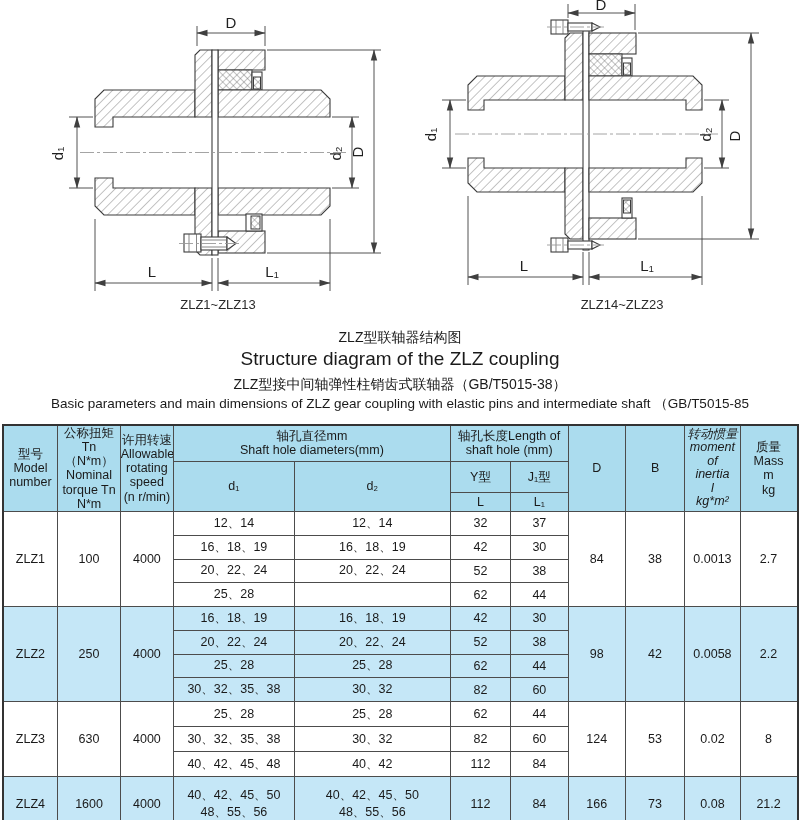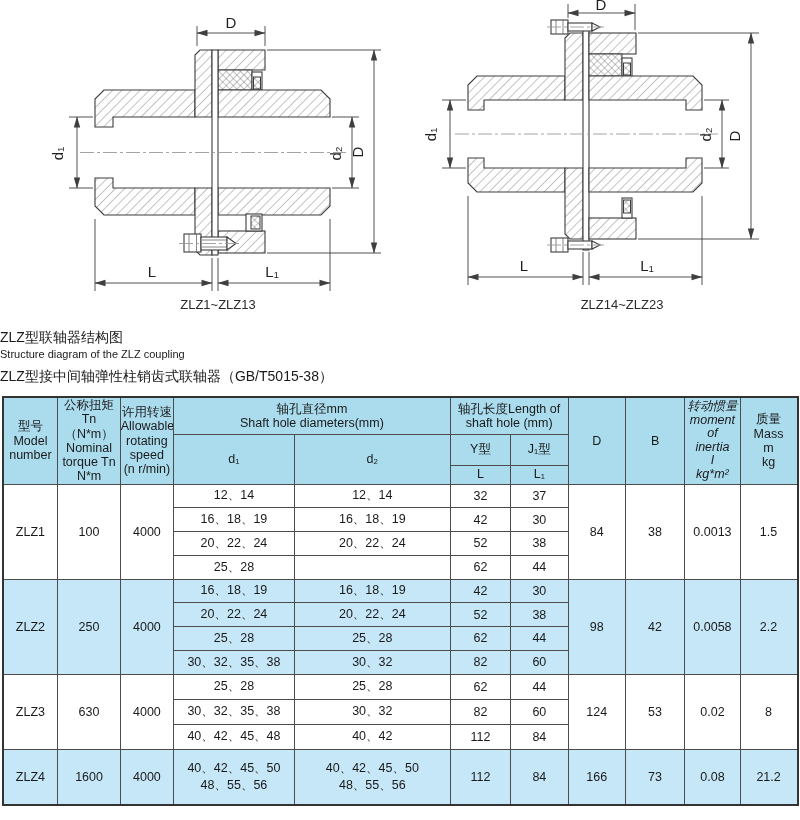--- a/index.html
+++ b/index.html
@@ -13,23 +13,23 @@
   .xfill{fill:url(#xhatch);stroke:#3c3c3c;stroke-width:1;}
   .white{fill:#fff;stroke:#3c3c3c;stroke-width:1.1;}
   .thin{stroke:#555;stroke-width:0.7;fill:none;}
   .dim{stroke:#3f3f3f;stroke-width:0.9;fill:none;}
   .dline{marker-start:url(#arrow);marker-end:url(#arrow);}
   .cl{stroke:#9a9a9a;stroke-width:0.9;stroke-dasharray:14 3 3 3;fill:none;}
   .dtext{font-size:15px;fill:#1f1f1f;}
   .cap{font-size:13px;fill:#2a2a2a;}
 
   
-  .titles{text-align:left;margin-top:12px;line-height:1;}
+  .titles{text-align:center;margin-top:12px;line-height:1;}
   .t1{font-size:14px;margin:0 0 5px 0;}
-  .t2{font-size:11px;margin:0 0 9px 0;}
+  .t2{font-size:19px;margin:0 0 9px 0;}
   .t3{font-size:14px;margin:0 0 6px 0;}
   .t4{font-size:13.5px;margin:0;white-space:nowrap;}
 
   
   table.spec{border-collapse:collapse;table-layout:fixed;width:797px;
              margin:13px auto 0;border:2px solid #333;}
   table.spec td{border:1px solid #4c4c4c;text-align:center;vertical-align:middle;
                 font-size:12.5px;padding:0;overflow:hidden;}
   tr.hA{height:37px;} tr.hB{height:19px;} tr.hC{height:19px;}
   tr.h24{height:23.75px;} tr.h25{height:25px;} tr.h48{height:56px;}
@@ -192,20 +192,21 @@
         <text class="dtext" x="647" y="271" text-anchor="middle">L₁</text>
       </g>
       <text class="cap" x="622" y="309" text-anchor="middle">ZLZ14~ZLZ23</text>
     </g>
   </svg>
 
   <div class="titles">
     <p class="t1">ZLZ型联轴器结构图</p>
     <p class="t2">Structure diagram of the ZLZ coupling</p>
     <p class="t3">ZLZ型接中间轴弹性柱销齿式联轴器（GB/T5015-38）</p>
+    <p class="t4">Basic parameters and main dimensions of ZLZ gear coupling with elastic pins and intermediate shaft （GB/T5015-85</p>
   </div>
 
   <table class="spec">
     <colgroup>
       <col style="width:55px">
         <col style="width:62px">
         <col style="width:53px">
       <col style="width:120px">
         <col style="width:155px">
         <col style="width:60px">
@@ -263,21 +264,21 @@
         <td class="model" rowspan="4">ZLZ1</td>
         <td rowspan="4">100</td>
         <td rowspan="4">4000</td>
         <td class="la">12、14</td>
         <td class="la">12、14</td>
         <td>32</td>
         <td>37</td>
         <td rowspan="4">84</td>
         <td rowspan="4">38</td>
         <td rowspan="4">0.0013</td>
-        <td rowspan="4">1.5</td>
+        <td rowspan="4">2.7</td>
       </tr>
       <tr class="h24">
         <td class="la">16、18、19</td>
         <td class="la">16、18、19</td>
         <td>42</td>
         <td>30</td>
       </tr>
       <tr class="h24">
         <td class="la">20、22、24</td>
         <td class="la">20、22、24</td>

